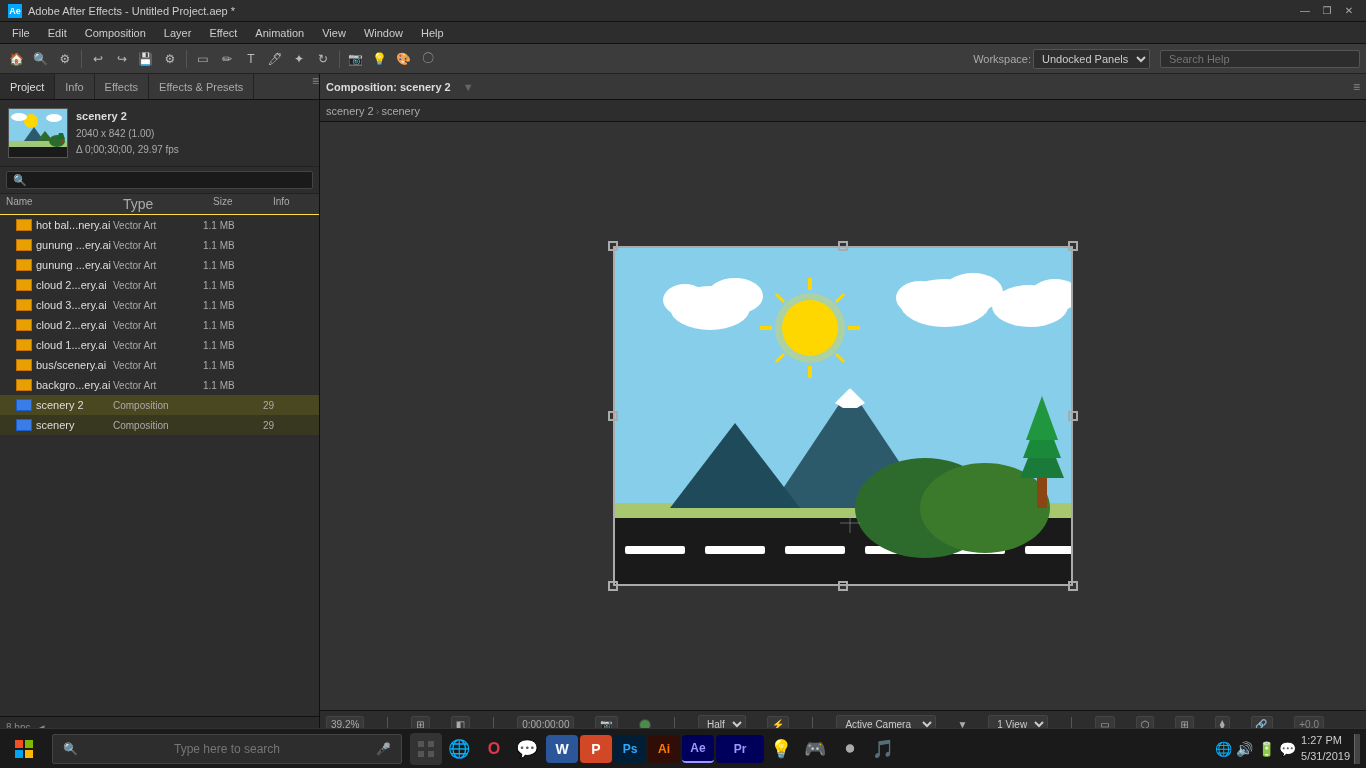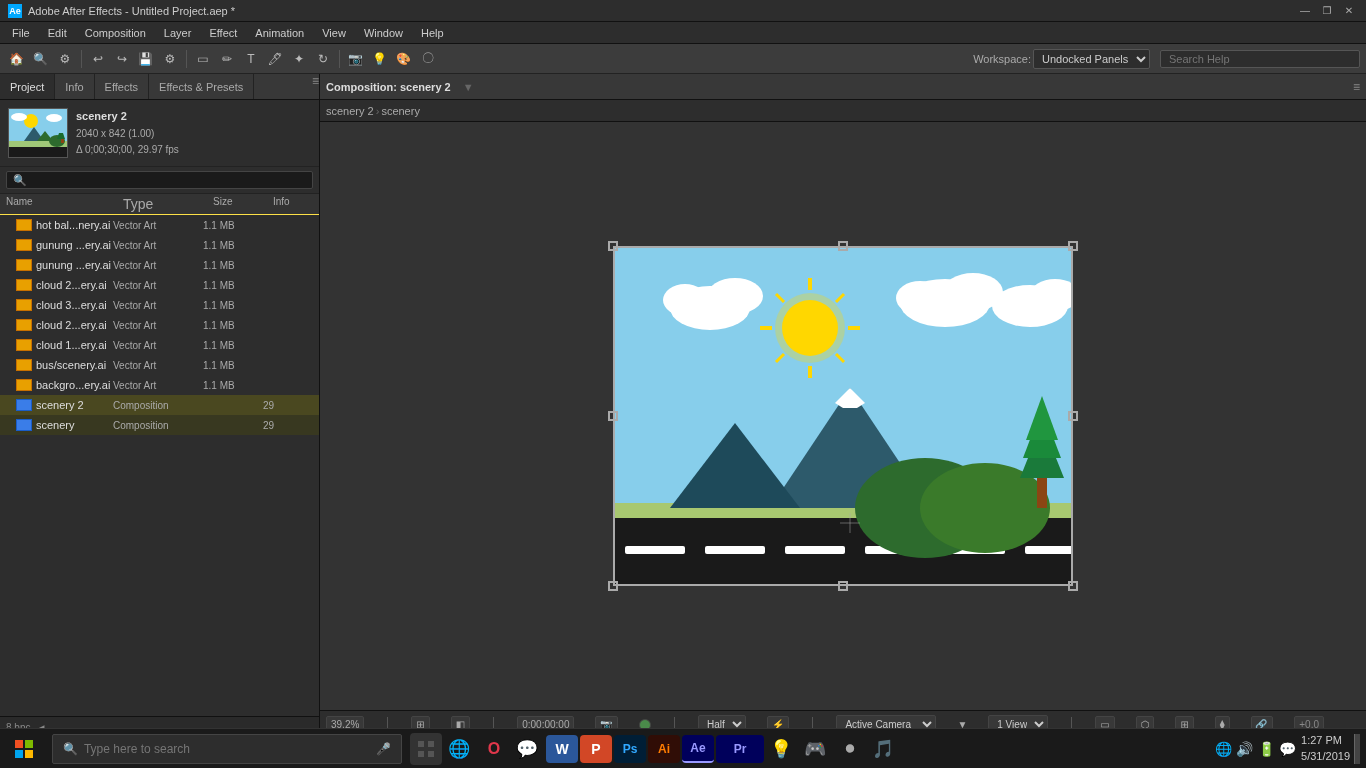--- a/index.html
+++ b/index.html
@@ -89,21 +89,21 @@
     #timeline-header { height: 28px; background: #333; display: flex; align-items: center; padding: 0 6px; gap: 4px; border-bottom: 1px solid #222; }
     #timeline-timecode { font-size: 13px; color: #00ff88; font-weight: bold; font-family: monospace; }
 
     #timeline-right { flex: 1; background: #1a1a1a; display: flex; flex-direction: column; overflow: hidden; }
     #time-ruler { height: 22px; background: #2a2a2a; display: flex; align-items: flex-end; padding: 0 0 2px 0; border-bottom: 1px solid #333; position: relative; overflow: hidden; }
 
     
     #taskbar { height: 40px; background: #1a1a1a; display: flex; align-items: center; border-top: 1px solid #333; position: absolute; bottom: 0; left: 0; right: 0; }
     #taskbar-start { width: 48px; height: 40px; display: flex; align-items: center; justify-content: center; background: #1a1a1a; cursor: pointer; }
     #taskbar-search { flex: 1; max-width: 400px; height: 30px; background: #2d2d2d; border: 1px solid #444; display: flex; align-items: center; padding: 0 10px; gap: 6px; border-radius: 2px; margin: 0 4px; }
-    #taskbar-search input { background: none; border: none; color: #ccc; font-size: 12px; flex: 1; outline: none; }
+    #taskbar-search input { background: none; border: none; color: #ccc; font-size: 12px; flex: 1; outline: none; text-align: center; }
     #taskbar-apps { display: flex; align-items: center; gap: 2px; padding: 0 8px; }
     .taskbar-app { width: 32px; height: 32px; display: flex; align-items: center; justify-content: center; cursor: pointer; border-radius: 4px; font-size: 18px; }
     #taskbar-right { margin-left: auto; display: flex; align-items: center; padding: 0 8px; gap: 6px; }
     #taskbar-clock { font-size: 11px; color: #ccc; line-height: 1.4; }
     .taskbar-sys-icon { font-size: 14px; color: #ccc; cursor: pointer; }
 
     
     ::-webkit-scrollbar { width: 8px; height: 8px; }
     ::-webkit-scrollbar-track { background: #1a1a1a; }
     ::-webkit-scrollbar-thumb { background: #555; border-radius: 4px; }

